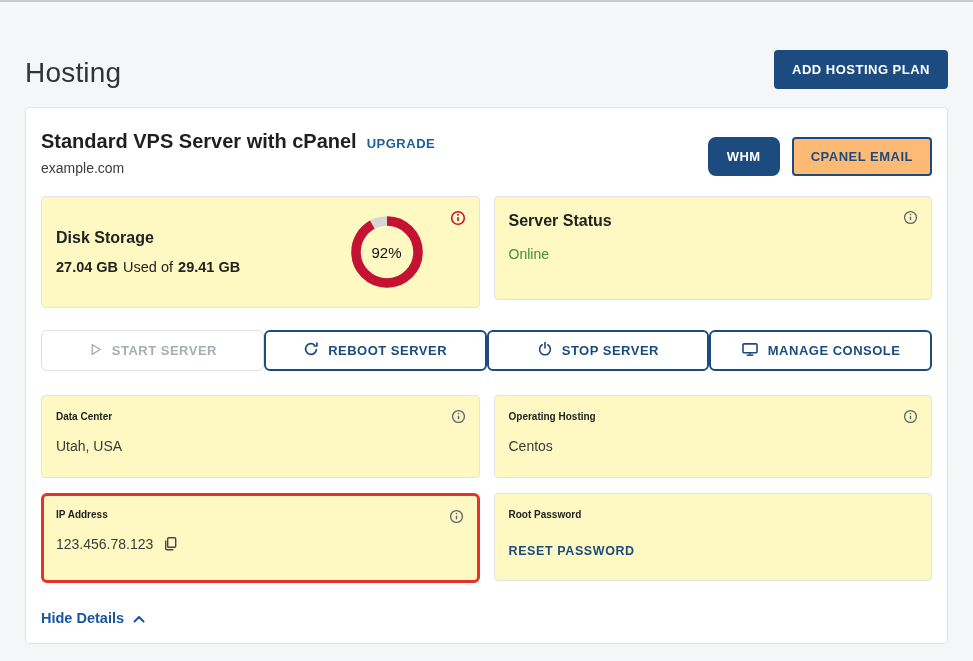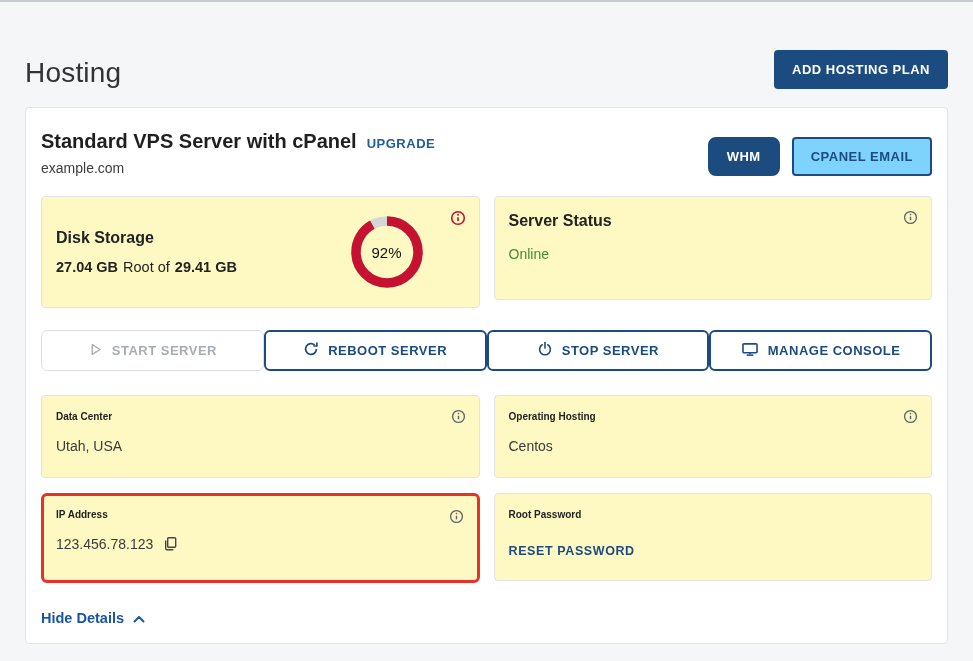--- a/index.html
+++ b/index.html
@@ -26,21 +26,21 @@
     padding:14px 15px 16px;height:537px;display:flex;flex-direction:column;overflow:hidden;
   }
   .card-header{display:flex;justify-content:space-between;align-items:flex-end;padding-top:8px}
   .plan-title-line{display:flex;align-items:baseline;gap:10px}
   .plan-title{font-size:20px;font-weight:700;color:#1f1f1f;margin:0}
   .upgrade-link{font-size:13px;font-weight:700;color:var(--link);letter-spacing:.5px;cursor:pointer;text-decoration:none}
   .plan-domain{margin-top:7px;font-size:14px;color:#3c3c3c}
   .header-buttons{display:flex;gap:12px}
   .btn-whm{background:var(--navy);color:#fff;border:2px solid var(--navy);border-radius:8px;
     font-weight:700;font-size:13px;letter-spacing:.5px;padding:10px 17px;cursor:pointer;font-family:inherit}
-  .btn-outline-sm{background:#7dd3fc;color:var(--navy);border:2px solid var(--navy);border-radius:4px;
+  .btn-outline-sm{background:#fdba74;color:var(--navy);border:2px solid var(--navy);border-radius:4px;
     font-weight:700;font-size:13px;letter-spacing:.5px;padding:10px 17px;cursor:pointer;font-family:inherit}
   .tile-grid{display:grid;grid-template-columns:1fr 1fr;gap:14px;align-items:start}
   .g1{margin-top:20px}
   .g2{margin-top:24px}
   .g3{margin-top:15px}
   .tile{position:relative;background:#fef9c3;border:1px solid var(--border);border-radius:4px;padding:15px 14px}
   .tile-title{font-size:16px;font-weight:700;color:#222;margin:0}
   .tile-title.sm{font-size:10px}
   .tile-value{margin-top:16px;font-size:14px;color:#3a3a3a}
   .info-btn{position:absolute;top:13px;right:13px;background:none;border:none;padding:0;
@@ -96,21 +96,21 @@
       </div>
     </div>
 
     <div class="tile-grid g1">
 
       <div class="tile tile-disk">
         <div>
           <h3 class="tile-title">Disk Storage</h3>
           <div class="usage-line">
             <span class="b">27.04 GB</span>
-            <span>Root of</span>
+            <span>Used of</span>
             <span class="b">29.41 GB</span>
           </div>
         </div>
         <div class="donut-wrap">
           <svg width="80" height="80" viewBox="0 0 80 80">
             <circle cx="40" cy="40" r="31" fill="none" stroke="#d6d6d6" stroke-width="9.5"></circle>
             <circle cx="40" cy="40" r="31" fill="none" stroke="#c41230" stroke-width="9.5" transform="rotate(-90 40 40)" stroke-dasharray="179.1964449607618 15.582299561805366"></circle>
           </svg>
           <span class="donut-label">92%</span>
         </div>

